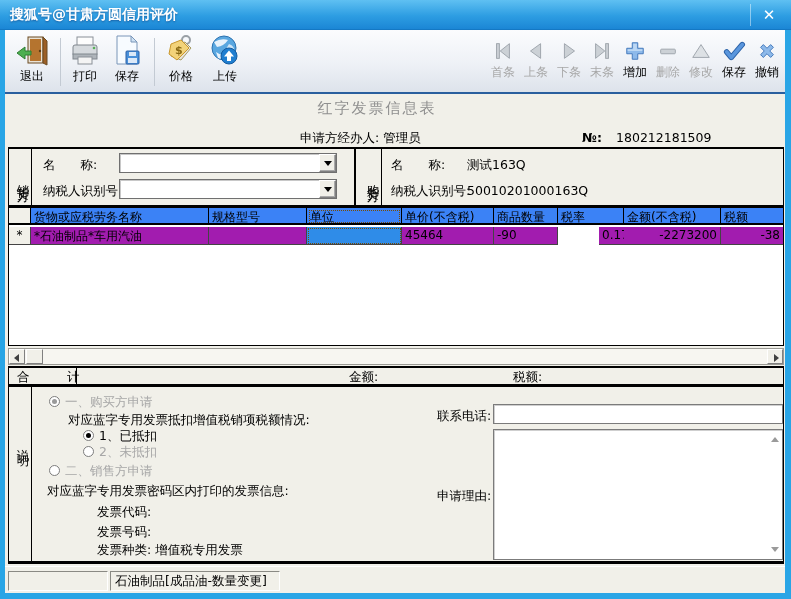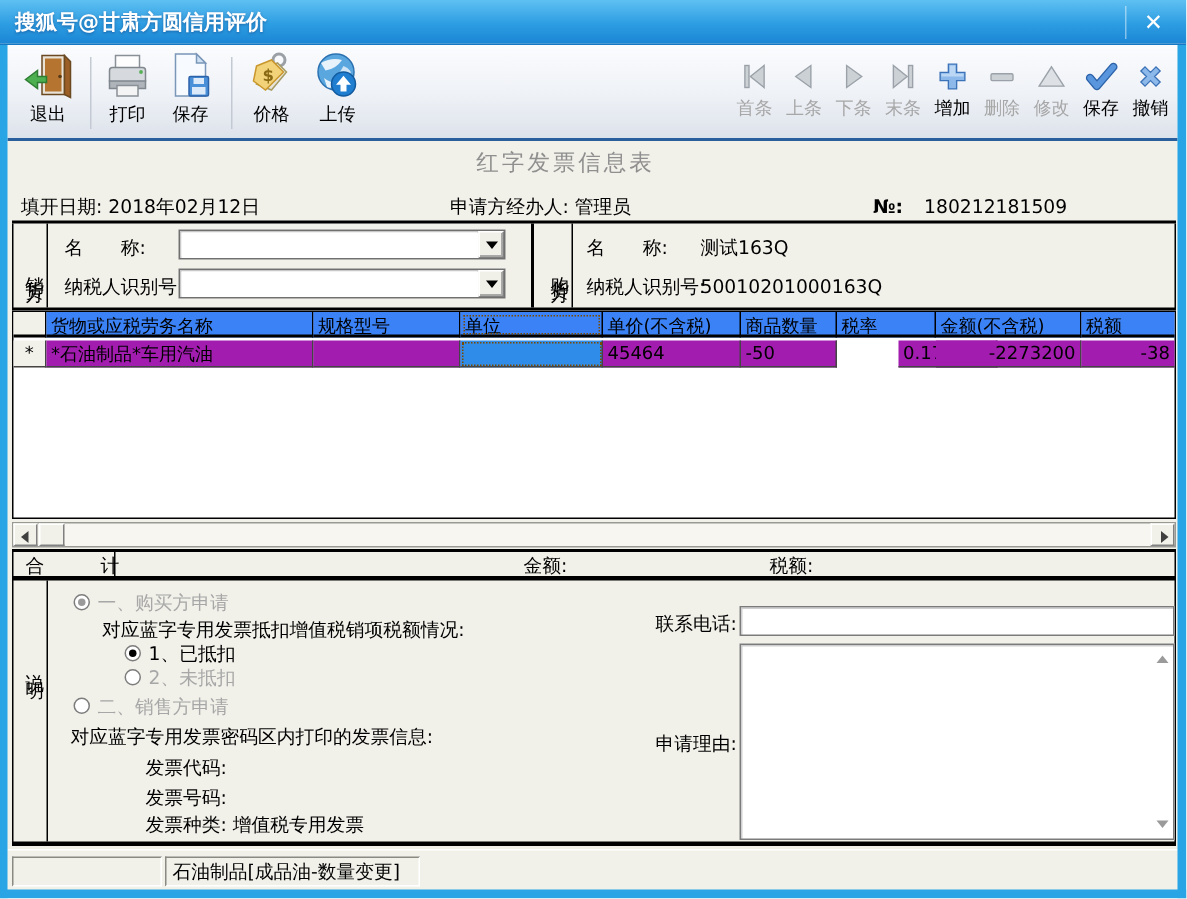--- a/index.html
+++ b/index.html
@@ -219,24 +219,20 @@
       <svg class="ticon" width="24" height="22" viewBox="0 0 24 24">
         <path d="M5 8 L8 5 L12 9 L16 5 L19 8 L15 12 L19 16 L16 19 L12 15 L8 19 L5 16 L9 12 Z" fill="#8db9ea" stroke="#3c73b8"></path>
       </svg>
       <span class="tlabel">撤销</span>
     </div>
   </div>
 
   <div class="abs content-bg"></div>
 
   <div class="abs form-title">红字发票信息表</div>
-  <div class="abs hdr-text" style="left:14px;">
-    <span>填开日期:</span>
-    <span>2018年02月12日</span>
-  </div>
   <div class="abs hdr-text" style="left:300px;">
     <span>申请方经办人:</span>
     <span>管理员</span>
   </div>
   <div class="abs hdr-text" style="left:582px;">
     <span style="font-weight:bold;">№:</span>
     <span style="margin-left:10px;">180212181509</span>
   </div>
   <div class="abs blackline" style="left:8px;top:147px;width:776px;height:2px;"></div>
 
@@ -275,21 +271,21 @@
     <div class="gcell ghead" style="left:485px;width:64px;">商品数量</div>
     <div class="gcell ghead" style="left:549px;width:66px;">税率</div>
     <div class="gcell ghead" style="left:615px;width:97px;">金额(不含税)</div>
     <div class="gcell ghead" style="left:712px;width:62px;border-right:none;">税额</div>
 
     <div class="gcell grow gsel" style="left:0;width:22px;">*</div>
     <div class="gcell grow" style="left:22px;width:178px;">*石油制品*车用汽油</div>
     <div class="gcell grow" style="left:200px;width:98px;"></div>
     <div class="gcell grow cell-selected" style="left:298px;width:95px;"></div>
     <div class="gcell grow" style="left:393px;width:92px;">45464</div>
-    <div class="gcell grow" style="left:485px;width:64px;">-50</div>
+    <div class="gcell grow" style="left:485px;width:64px;">-90</div>
     <div class="gcell grow" style="left:549px;width:66px;margin-left:41px;">0.17</div>
     <div class="gcell grow num-r" style="left:615px;width:97px;">-2273200</div>
     <div class="gcell grow num-r" style="left:712px;width:62px;border-right:none;">-38</div>
   </div>
 
   <div class="abs hscroll">
     <div class="sbtn" style="left:0;">
         <span class="tri tri-l"></span>
       </div>
     <div class="sthumb"></div>

